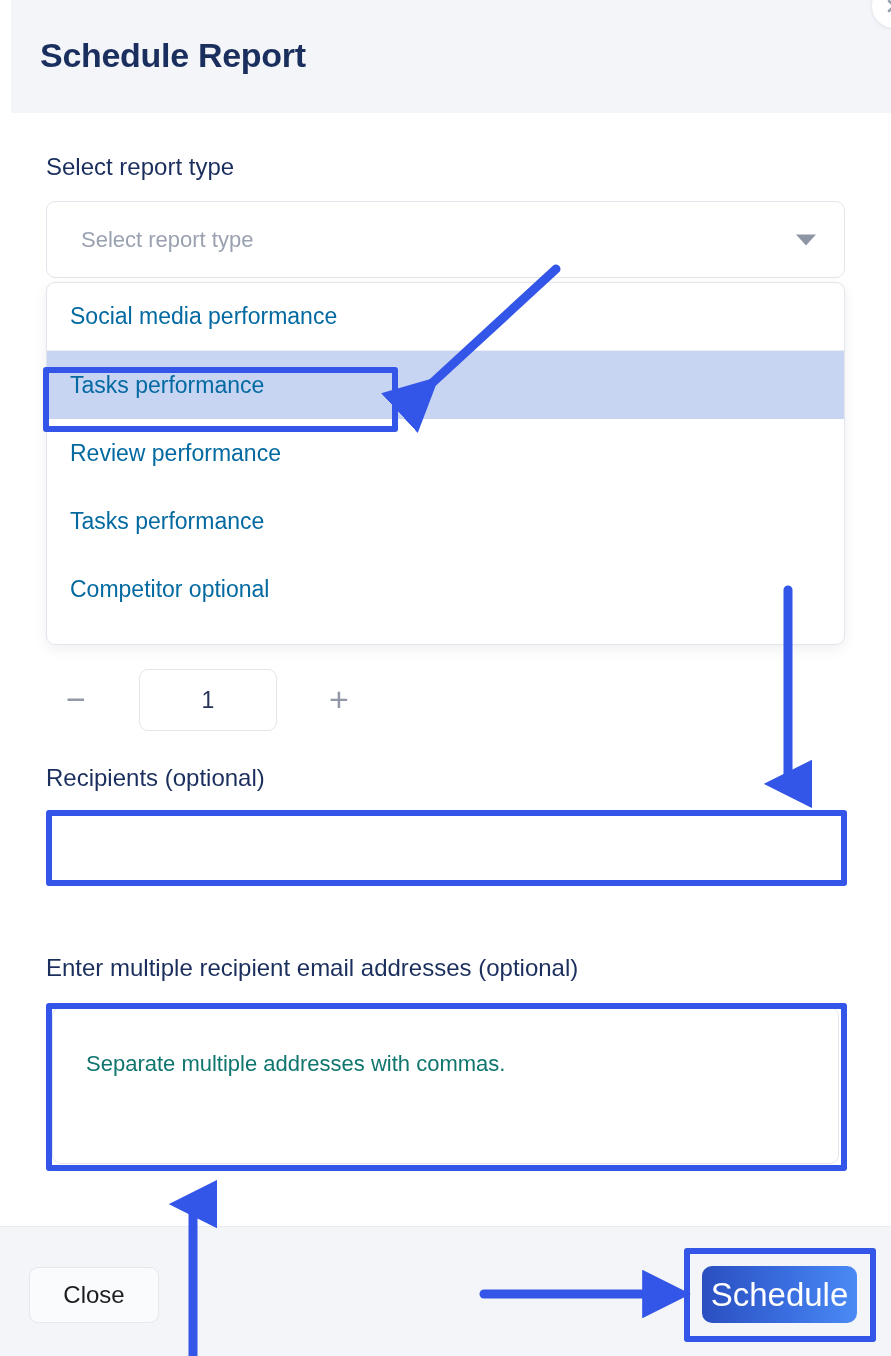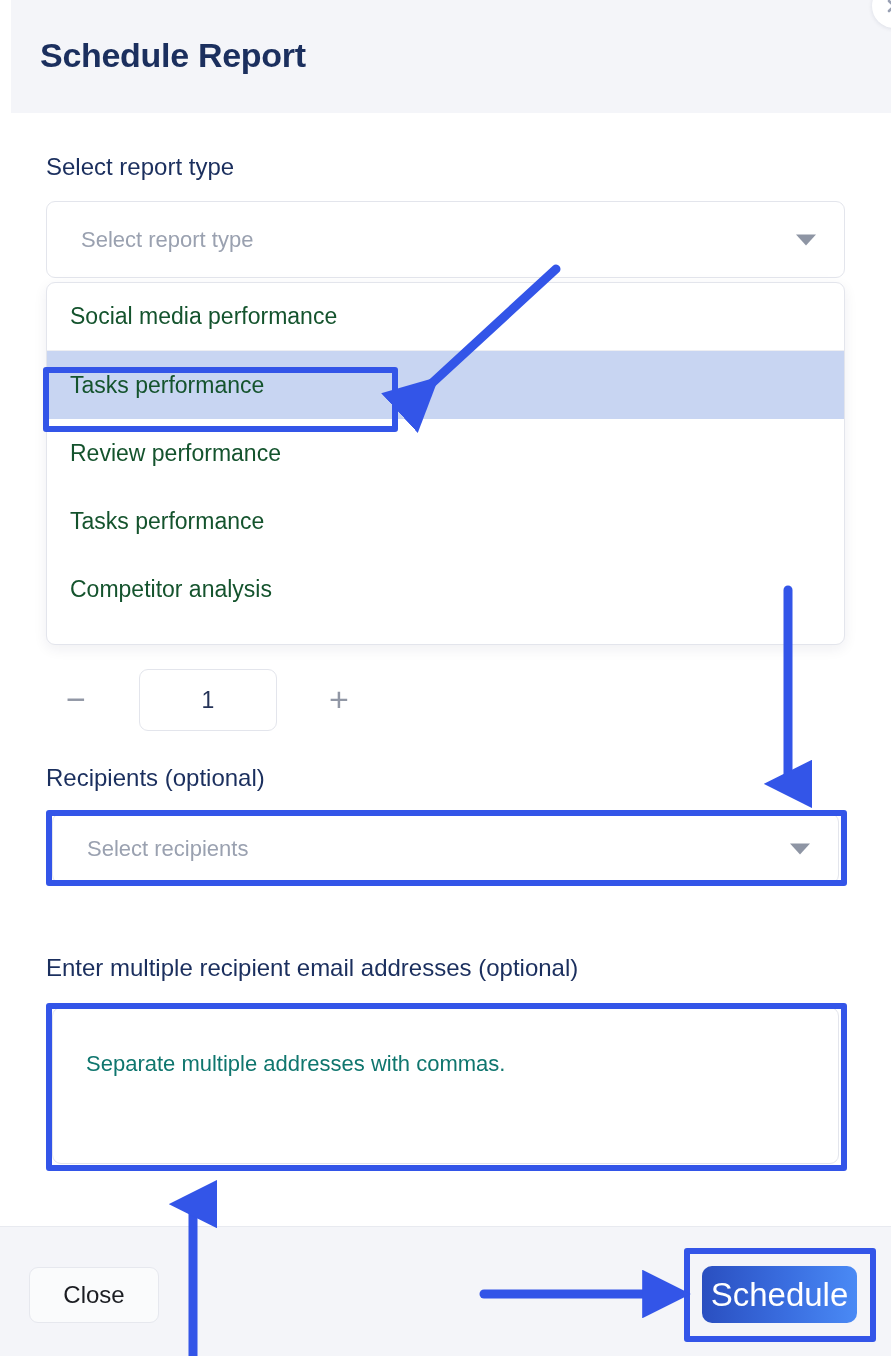--- a/index.html
+++ b/index.html
@@ -105,21 +105,21 @@
     box-shadow: 0 4px 14px rgba(25,35,70,0.07);
     overflow: hidden;
     z-index: 40;
   }
   .dd-option {
     height: 68px;
     display: flex;
     align-items: center;
     padding-left: 23px;
     font-size: 23px;
-    color: #14532d;
+    color: #0369a1;
     white-space: nowrap;
   }
   .dd-option.sep { border-bottom: 1px solid #edeef2; }
   .dd-option.selected { background: #c8d5f2; }
 
   
   .stepper-btn {
     position: absolute;
     font-size: 34px;
     color: #9197a5;
@@ -230,24 +230,20 @@
     </div>
 
     <div class="field-label" style="left:46px; top:505px;">How many times would you like to run this report</div>
 
     <span class="stepper-btn" style="left:66px; top:569px;">−</span>
     <div class="stepper-input" style="left:139px; top:556px; width:138px; height:62px;">1</div>
     <span class="stepper-btn" style="left:329px; top:569px;">+</span>
 
     <div class="field-label" style="left:46px; top:651px;">Recipients (optional)</div>
 
-    <div class="select-box" style="left:52px; top:700px; width:787px; height:71px;">
-      <span class="select-placeholder">Select recipients</span>
-      <span class="caret"></span>
-    </div>
 
     <div class="field-label" style="left:46px; top:841px;">Enter multiple recipient email addresses (optional)</div>
 
     <div class="textarea-box" style="left:52px; top:894px; width:787px; height:157px;">
       <span class="textarea-placeholder">Separate multiple addresses with commas.</span>
     </div>
 
   </div>
 
   <div class="dropdown-panel">
@@ -257,21 +253,21 @@
     <div class="dd-option selected">
       <span>Tasks performance</span>
     </div>
     <div class="dd-option">
       <span>Review performance</span>
     </div>
     <div class="dd-option">
       <span>Tasks performance</span>
     </div>
     <div class="dd-option">
-      <span>Competitor analysis</span>
+      <span>Competitor optional</span>
     </div>
   </div>
 
   <div class="modal-footer">
     <div class="btn-close">Close</div>
   </div>
   <div class="btn-schedule">Schedule</div>
 
   <div class="anno-box" style="left:43px; top:367px; width:355px; height:65px;"></div>
   <div class="anno-box" style="left:46px; top:810px; width:801px; height:76px;"></div>

